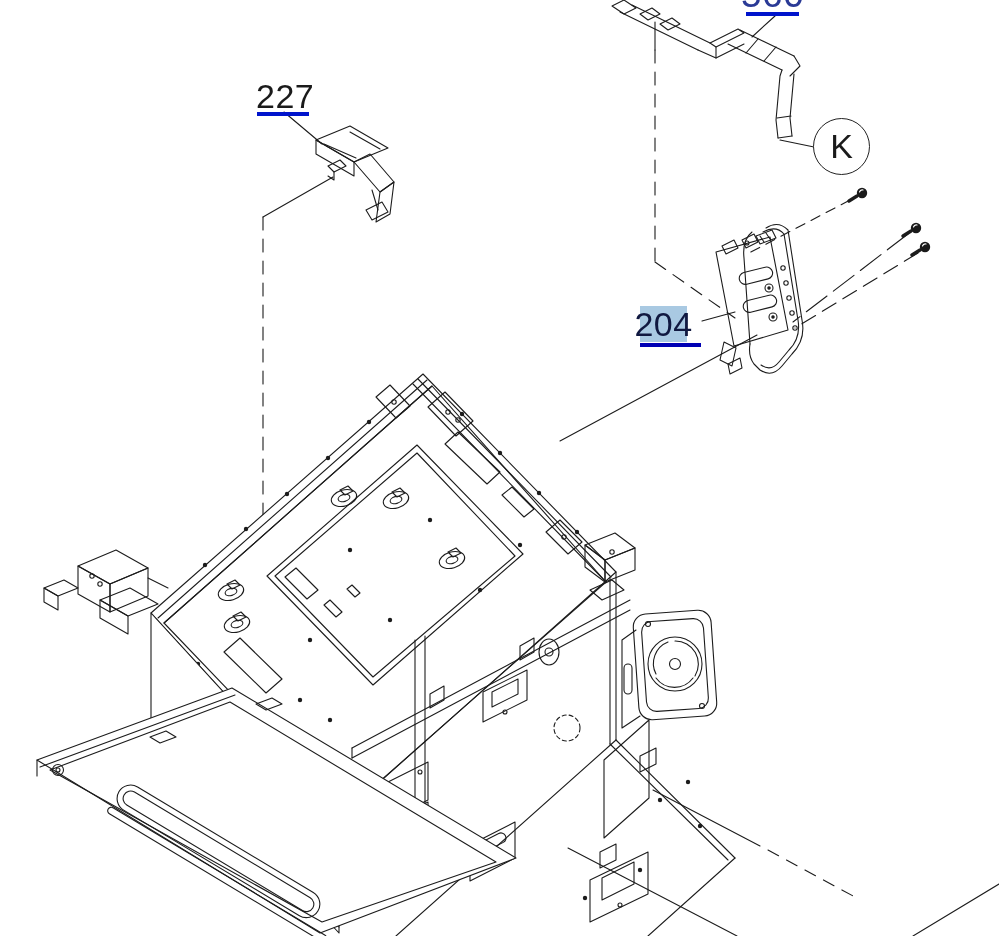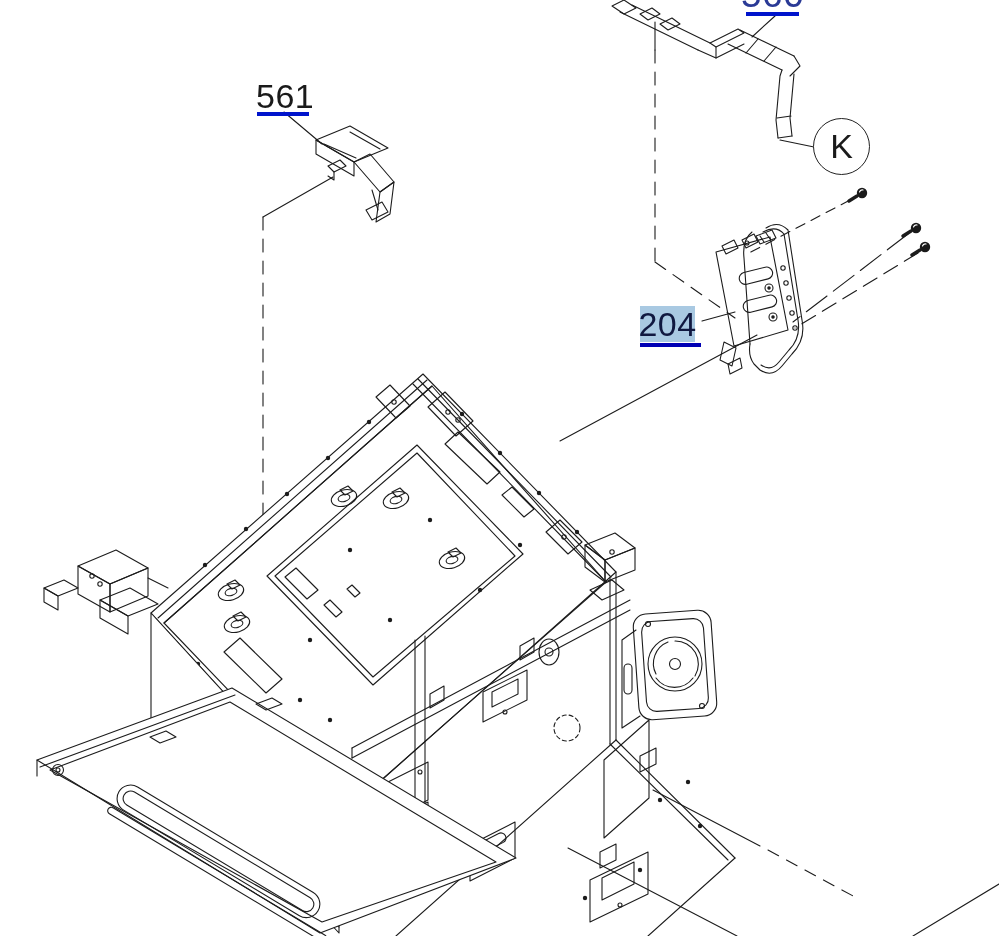--- a/index.html
+++ b/index.html
@@ -8,21 +8,21 @@
     overflow:hidden;font-family:"Liberation Sans",sans-serif;
   }
   .stage svg{position:absolute;left:0;top:0;}
   .lbl{
     position:absolute;line-height:1;color:#1a1a1a;font-size:34px;
     letter-spacing:.5px;font-weight:400;white-space:nowrap;cursor:pointer;
   }
   .lbl-560{left:741px;top:-24px;font-size:37px;color:#2a3a96;}
   .lbl-561{left:256px;top:79px;}
   .lbl-204{
-    left:640px;top:306px;width:55px;height:36px;background:#a9c9e2;
+    left:640px;top:306px;width:47px;height:36px;background:#a9c9e2;
     display:flex;align-items:center;justify-content:center;color:#101840;
   }
   .ul{position:absolute;height:4px;background:#0014cc;}
   .ul-560{left:746px;top:12px;width:53px;}
   .ul-561{left:257px;top:112px;width:52px;}
   .ul-204{left:640px;top:343px;width:61px;background:#0000b4;}
   .kcircle{
     position:absolute;left:813px;top:118px;width:55px;height:55px;
     border:1.7px solid #222;border-radius:50%;display:flex;align-items:center;
     justify-content:center;font-size:34px;color:#1a1a1a;background:#fff;
@@ -337,21 +337,21 @@
     <line x1="653" y1="790" x2="760" y2="846"></line>
     <line x1="768" y1="850" x2="855" y2="897" stroke-dasharray="12,9"></line>
     <line x1="568" y1="848" x2="737" y2="936"></line>
     <line x1="913" y1="936" x2="999" y2="884"></line>
   </g>
 </svg>
 
 <div class="lbl lbl-560">560</div>
 <div class="ul ul-560"></div>
 
-<div class="lbl lbl-561">561</div>
+<div class="lbl lbl-561">227</div>
 <div class="ul ul-561"></div>
 
 <div class="lbl lbl-204">204</div>
 <div class="ul ul-204"></div>
 
 <div class="kcircle">K</div>
 
 </div>
 
 </body></html>

